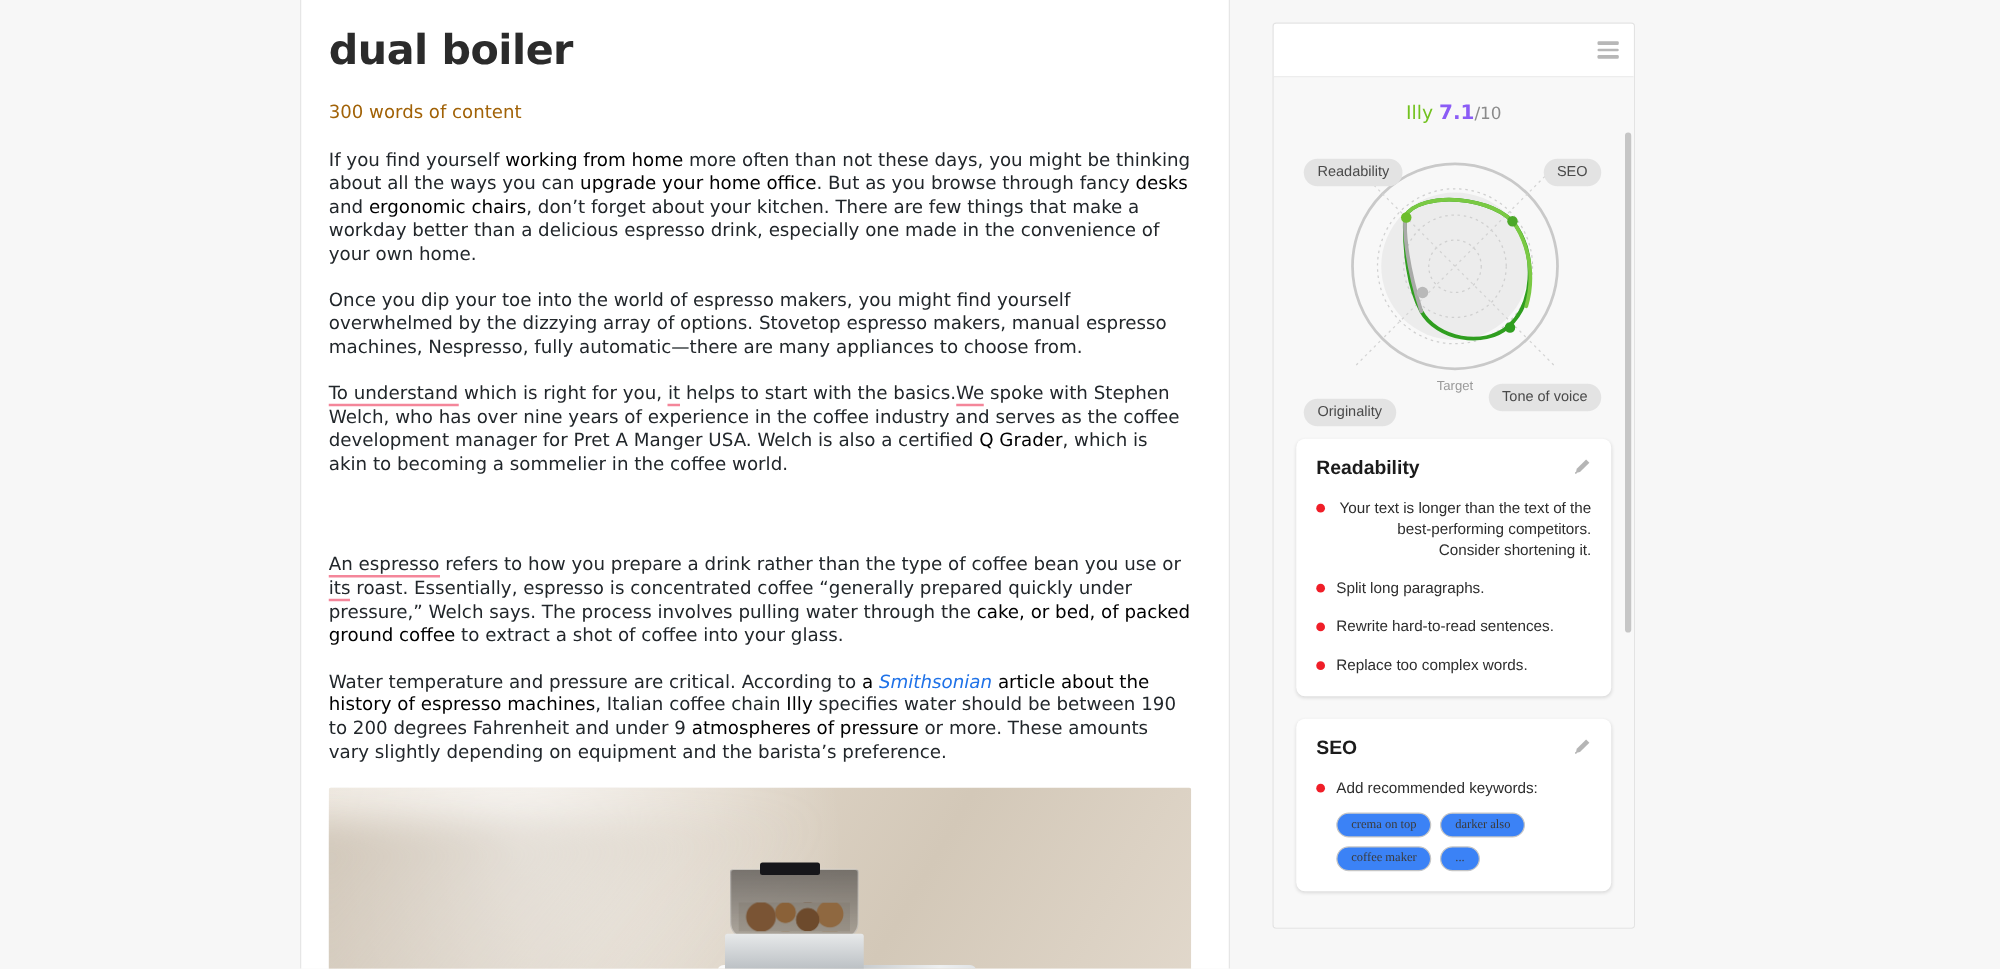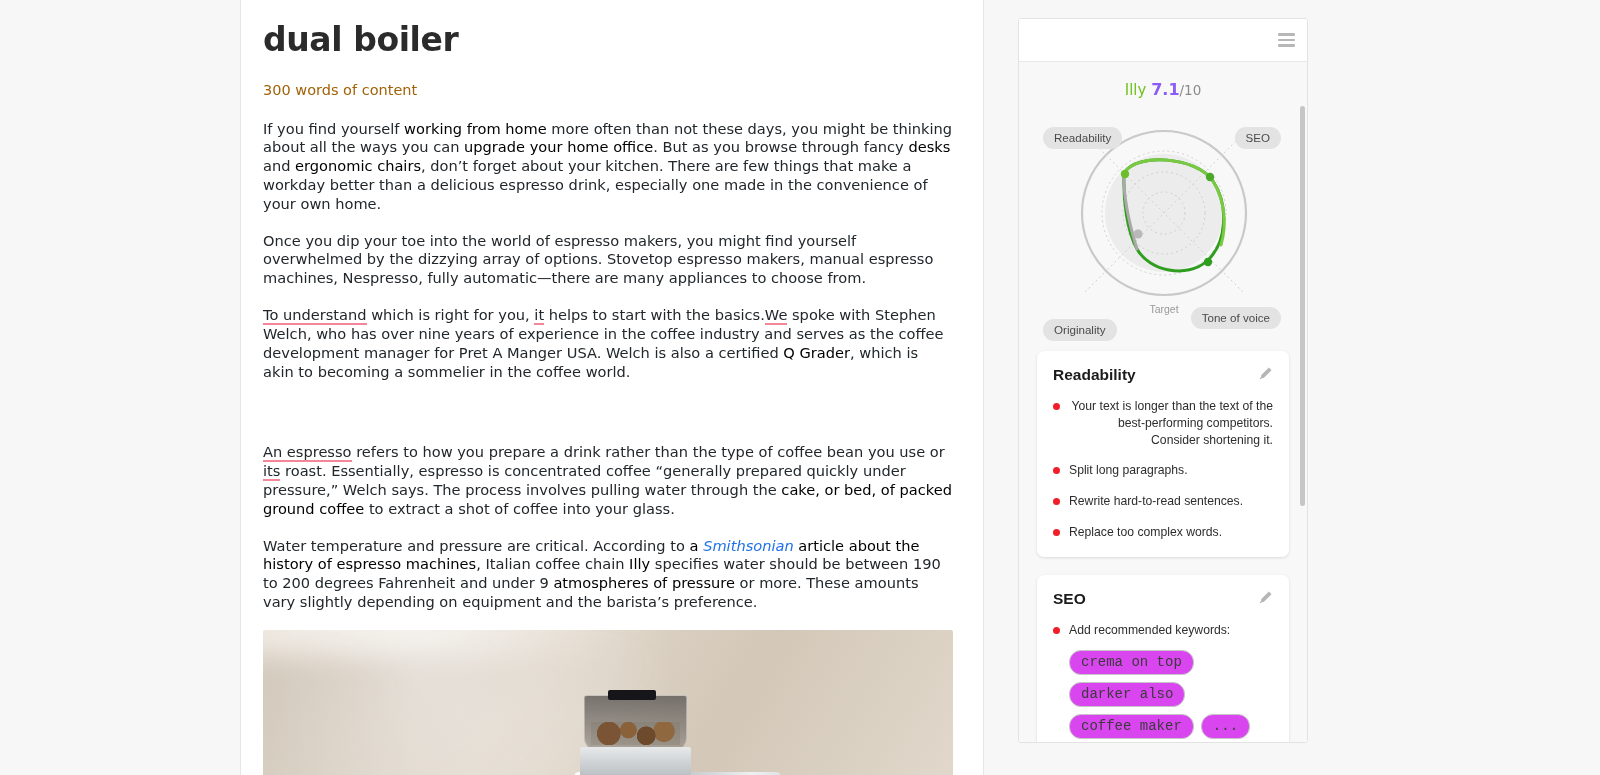--- a/index.html
+++ b/index.html
@@ -168,22 +168,22 @@
     background:#f01e28; flex: 0 0 7px; margin-top: 5px;
   }
   .issue-text {
     font-size: 12.2px; line-height: 1.38; color:#2d2d2d;
     font-family:"Liberation Sans", sans-serif;
   }
   .kw-wrap { display:flex; flex-wrap: wrap; gap: 7px; margin: 11px 0 0 16px; }
   .kw {
     border:1px solid #c5c5c5; border-radius: 12px;
     padding: 3px 11px 4px 11px;
-    font-size: 14px; color:#3b3b3b; background:#d946ef;
-    font-family:Liberation Mono, monospace; cursor:pointer;
+    font-size: 10px; color:#3b3b3b; background:#3b82f6;
+    font-family:Liberation Serif, serif; cursor:pointer;
   }
 
   .vscroll {
     position:absolute; right: 2px; top: 44px;
     width: 5px; height: 400px;
     background: #c6c6c6; border-radius: 3px;
     cursor: pointer;
   }
 </style>
 </head>

